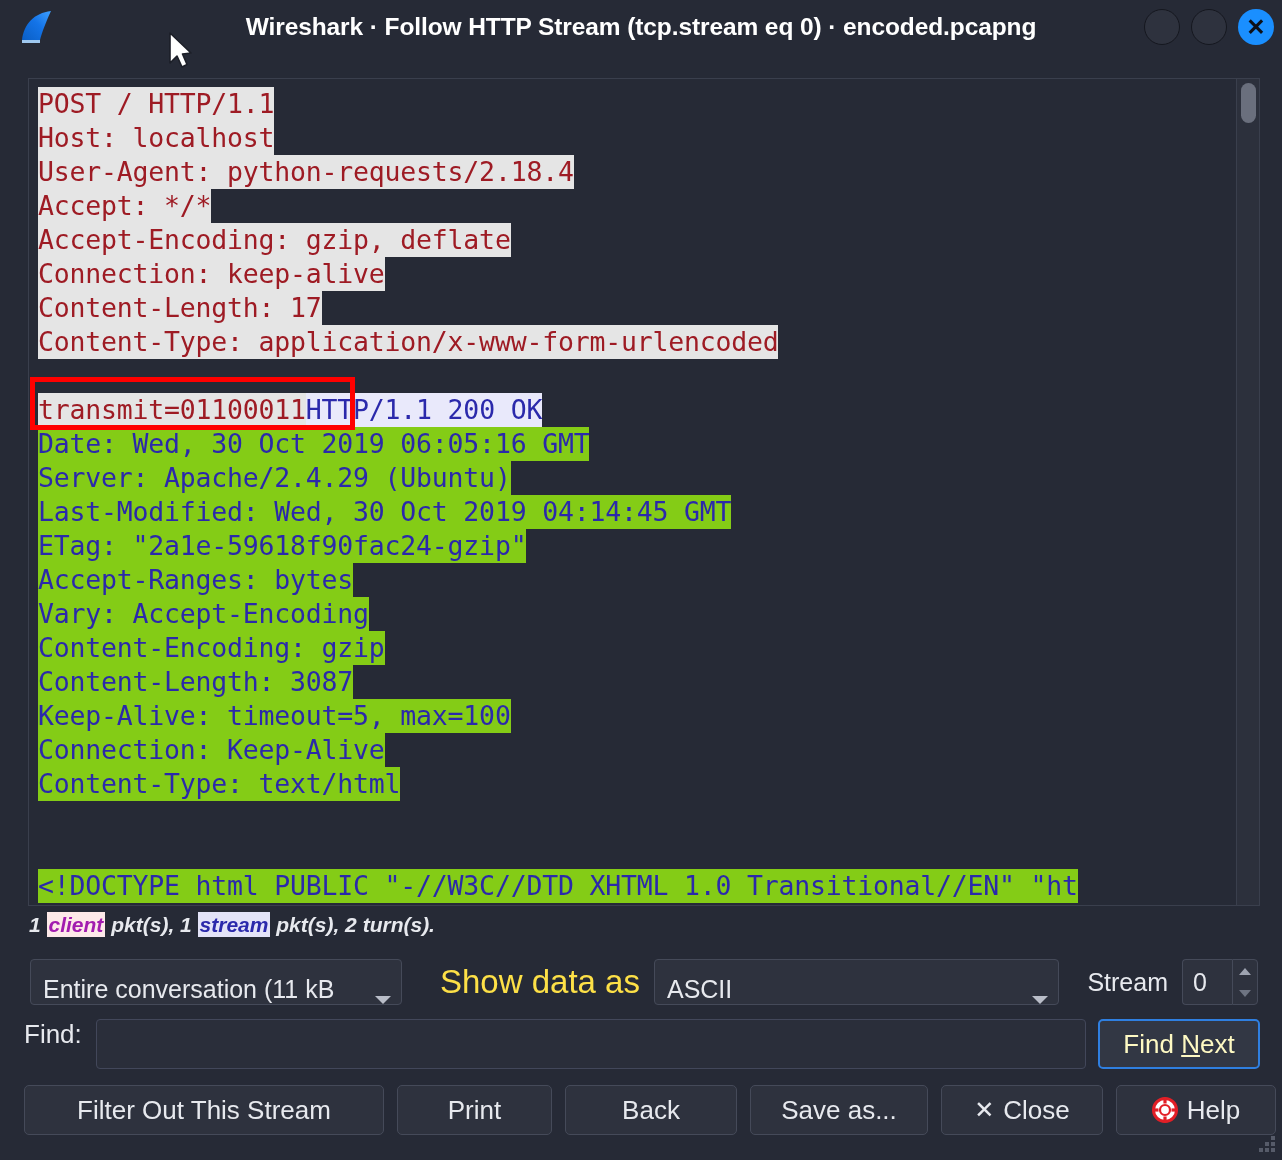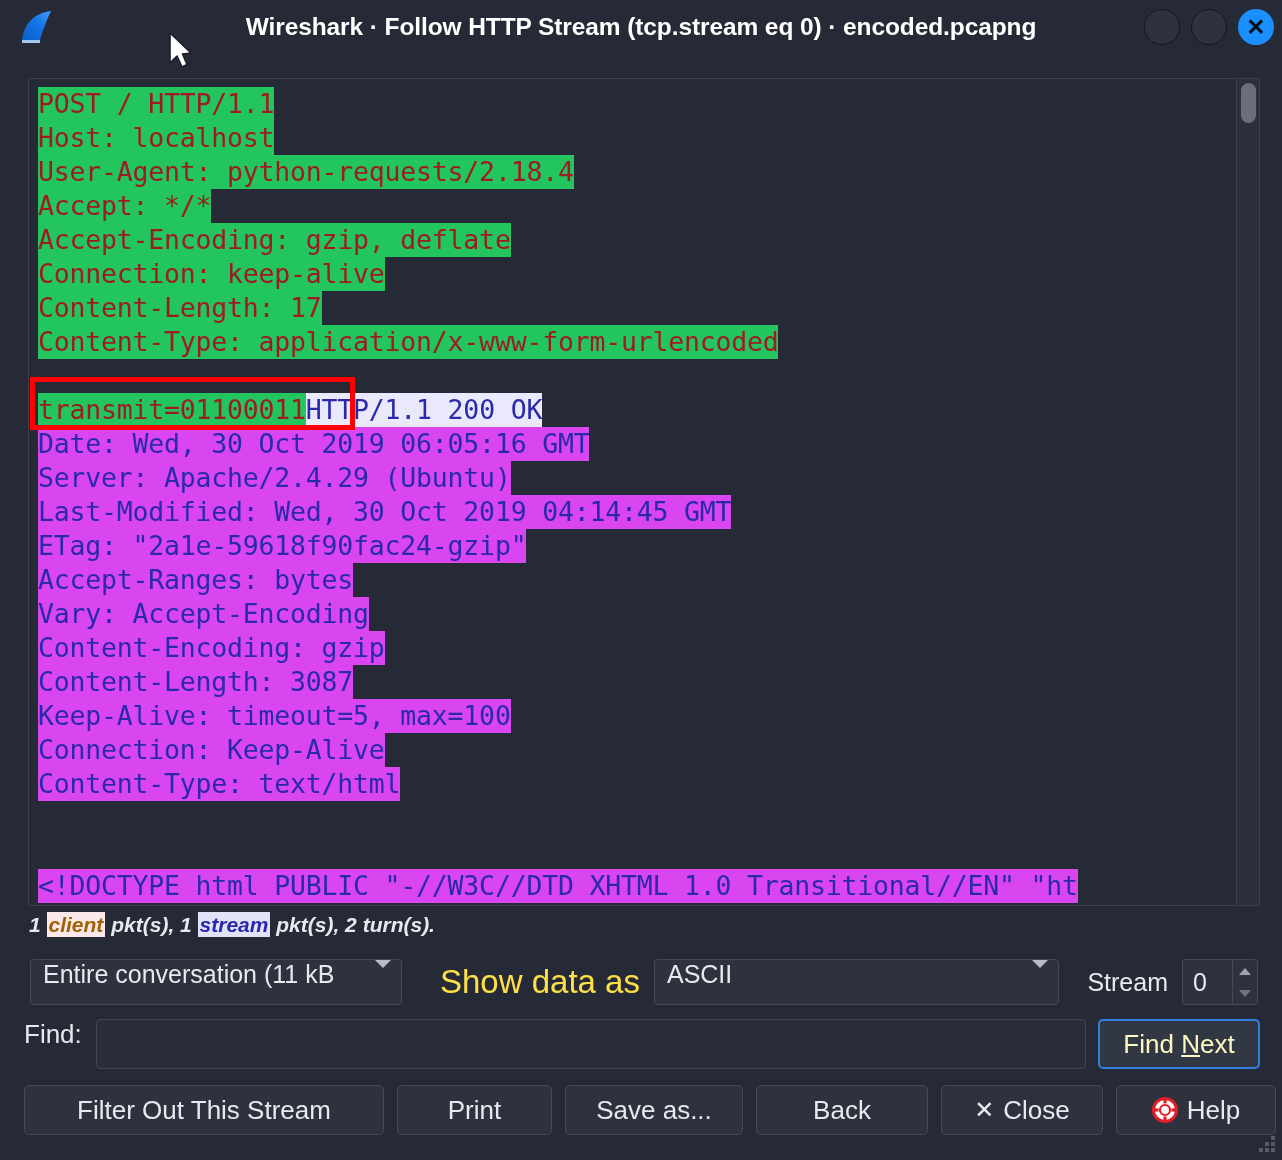--- a/index.html
+++ b/index.html
@@ -112,25 +112,25 @@
     line-height: 34px;
     height: 34px;
     white-space: pre;
     letter-spacing: -0.2px;
   }
   .stream-line span {
     padding: 1px 0 2px 0;
   }
   .ln-client span {
     color: #9e1b24;
-    background: #22c55e;
+    background: #e5e5e5;
   }
   .ln-server span {
     color: #2b29ab;
-    background: #d946ef;
+    background: #84cc16;
   }
   .ln-blank { height: 34px; }
 
   
   .vscroll {
     position: absolute;
     right: 0; top: 0;
     width: 23px;
     height: 100%;
     background: #2c303c;
@@ -165,21 +165,21 @@
     position: absolute;
     left: 29px;
     top: 913px;
     font-size: 21px;
     font-style: italic;
     font-weight: bold;
     color: #e7e9ee;
     white-space: pre;
   }
   .status-line .client-tag {
-    color: #a16207;
+    color: #a21caf;
     background: #fde9e9;
     padding: 1px 2px;
   }
   .status-line .server-tag {
     color: #2b29ab;
     background: #e3e3f8;
     padding: 1px 2px;
   }
 
   
@@ -192,21 +192,21 @@
     display: flex;
     align-items: center;
   }
   .combo {
     background: #2e323e;
     border: 1px solid #454a59;
     border-radius: 4px;
     height: 46px;
     box-sizing: border-box;
     display: flex;
-    align-items: flex-start;
+    align-items: flex-end;
     color: #e7e9ee;
     font-size: 25px;
     padding: 0 10px 0 12px;
     white-space: nowrap;
     overflow: hidden;
   }
   .combo .combo-label {
     flex: 1;
     overflow: hidden;
   }
@@ -479,22 +479,22 @@
   <div class="find-row">
     <span class="find-label">Find:</span>
     <input class="find-input" type="text" placeholder="" style="">
     <button class="find-next"><span>Find </span><u>N</u><span>ext</span></button>
   </div>
 
   <div class="btn-bar">
 
     <button class="btn btn-filter">Filter Out This Stream</button>
     <button class="btn btn-print">Print</button>
+    <button class="btn btn-back">Back</button>
     <button class="btn btn-save">Save as...</button>
-    <button class="btn btn-back">Back</button>
 
     <button class="btn btn-close">
       <span class="x-glyph">✕</span>
       <span>Close</span>
     </button>
 
     <button class="btn btn-help">
       <svg class="help-icon" viewBox="0 0 26 26">
         <circle cx="13" cy="13" r="12" fill="#ffffff"></circle>
         <circle cx="13" cy="13" r="11.5" fill="none" stroke="#e21f26" stroke-width="3"></circle>

